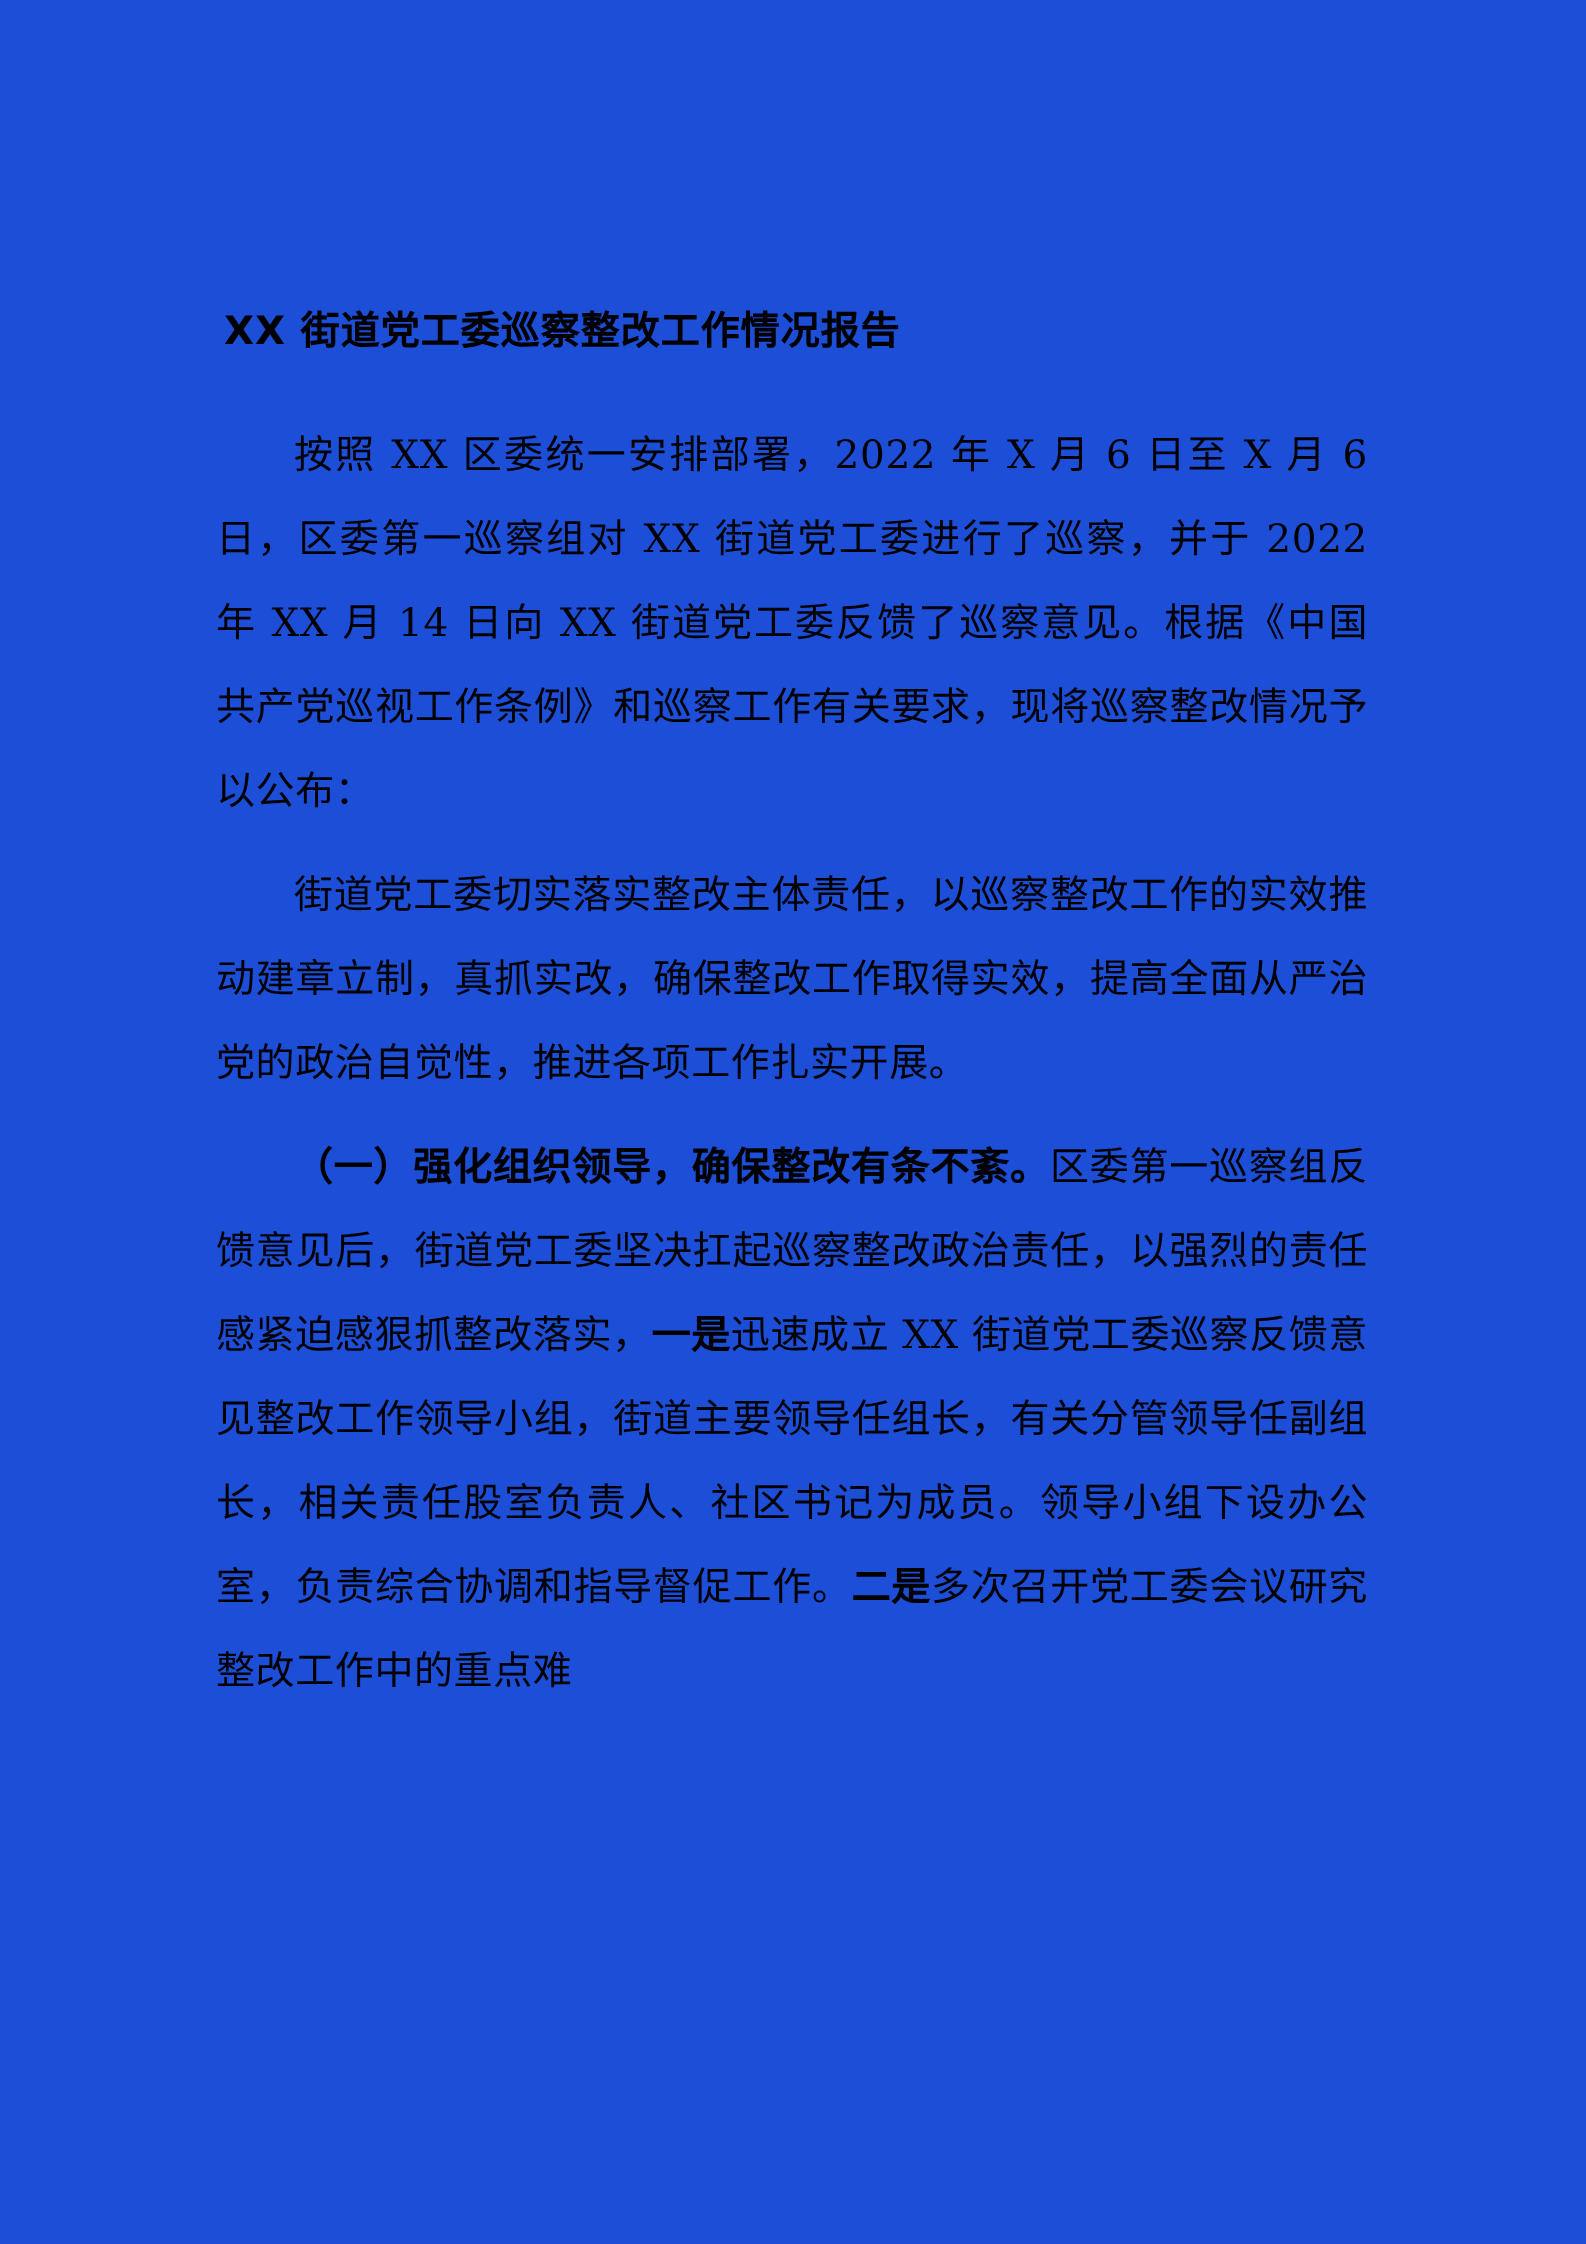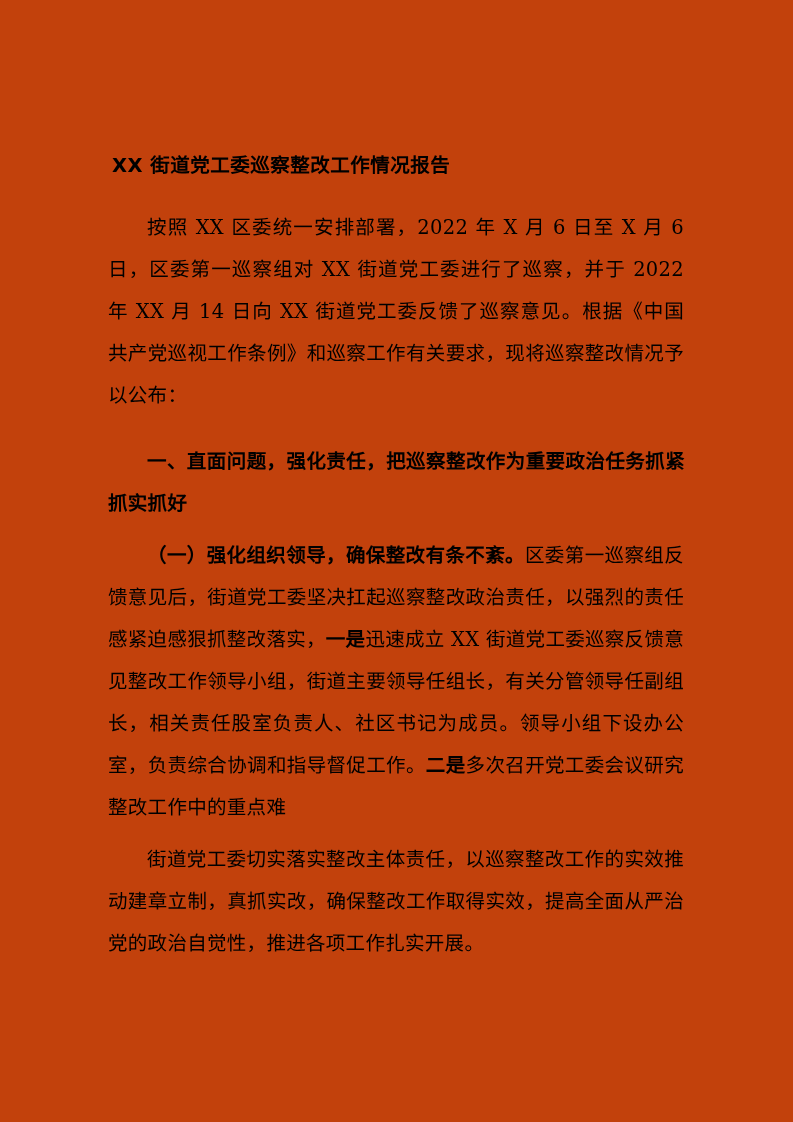--- a/index.html
+++ b/index.html
@@ -14,21 +14,21 @@
     font-family: "DejaVu Serif", "Liberation Serif", serif;
     color: #000000;
     overflow: hidden;
   }
   .page {
     position: relative;
     box-sizing: border-box;
     width: 793px;
     height: 1122px;
     padding: 150px 108px 90px 108px;
-    background: #c2410c;
+    background: #1d4ed8;
   }
   .doc-title {
     font-family: "DejaVu Sans", "Liberation Sans", sans-serif;
     font-weight: bold;
     font-size: 19.5px;
     letter-spacing: 0.5px;
     text-align: left;
     margin: 0 0 26px 0;
     padding-left: 4px;
     line-height: 1.6;
@@ -64,19 +64,18 @@
 </style>
 </head>
 <body>
 
 <div class="page">
 
   <h1 class="doc-title">XX 街道党工委巡察整改工作情况报告</h1>
 
   <p class="para">按照 XX 区委统一安排部署，2022 年 X 月 6 日至 X 月 6 日，区委第一巡察组对 XX 街道党工委进行了巡察，并于 2022 年 XX 月 14 日向 XX 街道党工委反馈了巡察意见。根据《中国共产党巡视工作条例》和巡察工作有关要求，现将巡察整改情况予以公布：</p>
 
-  <h2 class="heading">一、直面问题，强化责任，把巡察整改作为重要政治任务抓紧抓实抓好</h2>
+
+  <p class="para">街道党工委切实落实整改主体责任，以巡察整改工作的实效推动建章立制，真抓实改，确保整改工作取得实效，提高全面从严治党的政治自觉性，推进各项工作扎实开展。</p>
 
   <p class="para"><span class="sub-lead">（一）强化组织领导，确保整改有条不紊。</span><span>区委第一巡察组反馈意见后，街道党工委坚决扛起巡察整改政治责任，以强烈的责任感紧迫感狠抓整改落实，</span><span class="inline-b">一是</span><span>迅速成立 XX 街道党工委巡察反馈意见整改工作领导小组，街道主要领导任组长，有关分管领导任副组长，相关责任股室负责人、社区书记为成员。领导小组下设办公室，负责综合协调和指导督促工作。</span><span class="inline-b">二是</span><span>多次召开党工委会议研究整改工作中的重点难</span></p>
-
-  <p class="para">街道党工委切实落实整改主体责任，以巡察整改工作的实效推动建章立制，真抓实改，确保整改工作取得实效，提高全面从严治党的政治自觉性，推进各项工作扎实开展。</p>
 
 </div>
 
 </body></html>

